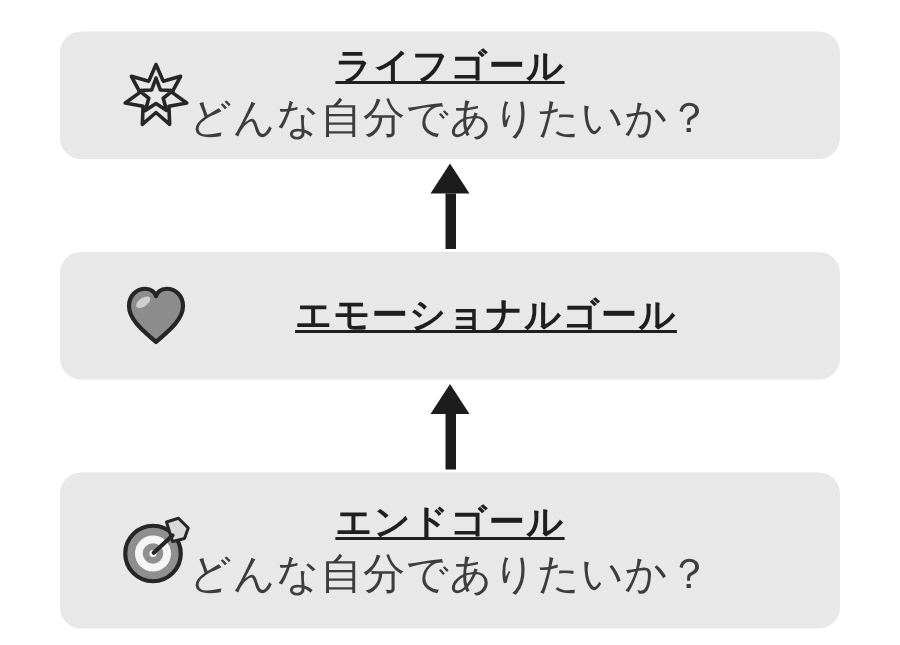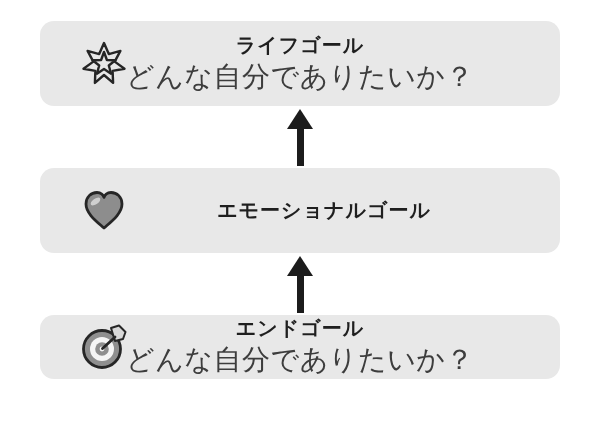--- a/index.html
+++ b/index.html
@@ -22,40 +22,41 @@
     background: var(--box-bg, #e8e8e8);
     border-radius: 14px;
     display: flex;
     flex-direction: column;
     align-items: center;
     justify-content: center;
     box-sizing: border-box;
   }
   #box-life      { top: 21px;  height: 85px; }
   #box-emotional { top: 168px; height: 85px; padding-left: 48px; }
-  #box-end       { top: 315px; height: 64px; align-items: center; }
+  #box-end       { top: 315px; height: 104px; align-items: center; }
 
   .box-icon {
     position: absolute;
     left: 40px;
     top: 50%;
     transform: translateY(-50%);
     width: 48px;
     height: 48px;
     display: block;
   }
   .box-icon svg { display: block; width: 100%; height: 100%; }
 
   .goal-title {
-    font-size: 20px;
+    font-size: 24px;
     font-weight: 700;
     letter-spacing: 1px;
     color: var(--title-text, #1f1f1f);
     line-height: 1.15;
     white-space: nowrap;
+    text-decoration: underline;
   }
   .goal-subtitle {
     font-size: 28px;
     font-weight: 400;
     letter-spacing: 0.5px;
     color: var(--subtitle-text, #3d3d3d);
     line-height: 1.2;
     margin-top: 3px;
     white-space: nowrap;
   }

